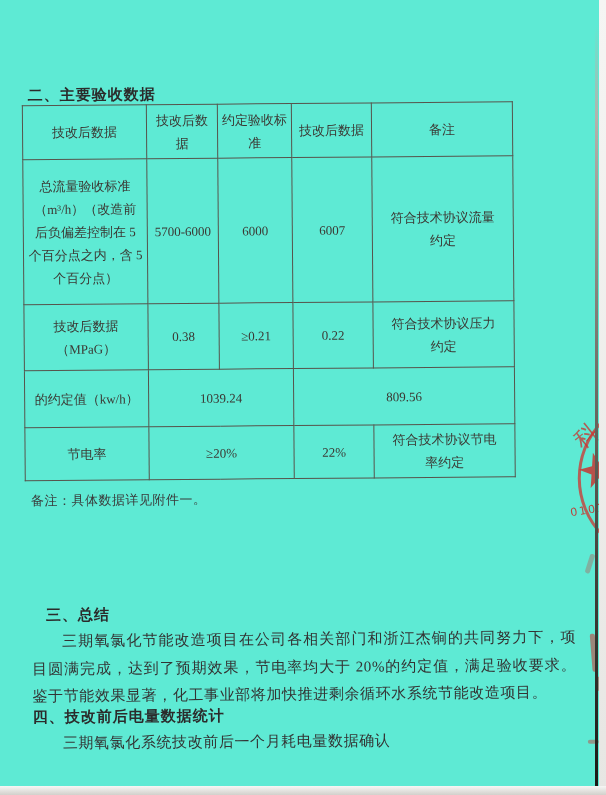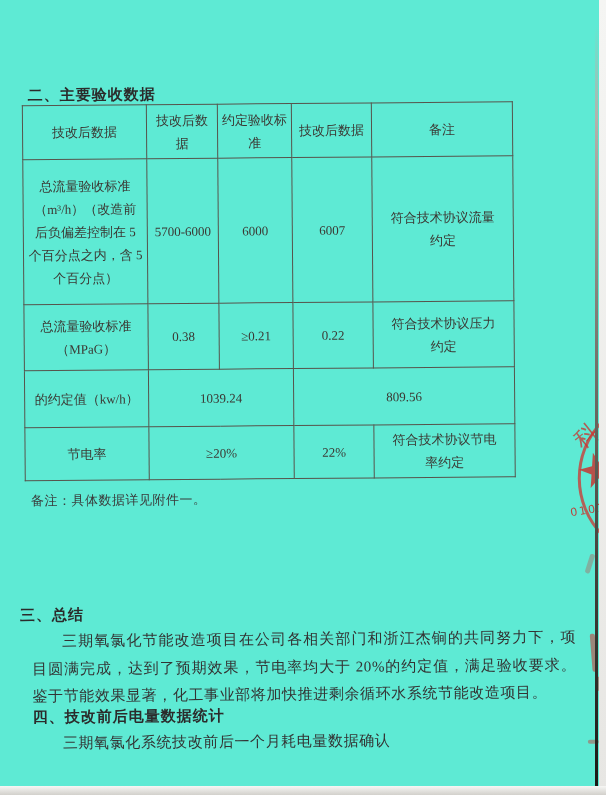--- a/index.html
+++ b/index.html
@@ -4,21 +4,21 @@
 <style>
   html,body{margin:0;padding:0;background:#ffffff;}
   .page{
     position:relative;width:606px;height:795px;overflow:hidden;
     background:#5eead4;font-family:"Liberation Serif",serif;color:#343434;
   }
   .content{position:absolute;left:0;top:0;width:606px;height:795px;
     transform:rotate(-0.45deg);transform-origin:300px 380px;}
   .sec-title{position:absolute;font-size:15px;font-weight:bold;color:#2b2b2b;letter-spacing:1px;white-space:nowrap;}
   #t2{left:30px;top:84px;}
-  #t3{left:18px;top:604px;text-align:center;}
+  #t3{left:44px;top:604px;text-align:center;}
   #t4{left:30px;top:706px;}
   table.acc{
     position:absolute;left:24px;top:103px;width:490px;
     border-collapse:collapse;table-layout:fixed;
   }
   table.acc td{
     border:1.5px solid #57544c;text-align:center;vertical-align:middle;
     font-size:13px;line-height:23px;color:#3b3833;padding:2px 4px;
     font-family:"Liberation Serif",serif;
   }
@@ -78,21 +78,21 @@
         <td>备注</td>
       </tr>
       <tr style="height:145px">
         <td>总流量验收标准（m³/h）（改造前后负偏差控制在 5 个百分点之内，含 5 个百分点）</td>
         <td>5700-6000</td>
         <td>6000</td>
         <td>6007</td>
         <td class="note-cell">符合技术协议流量约定</td>
       </tr>
       <tr style="height:66px">
-        <td>总流量验收标准（MPaG）</td>
+        <td>技改后数据（MPaG）</td>
         <td>0.38</td>
         <td>≥0.21</td>
         <td>0.22</td>
         <td class="note-cell">符合技术协议压力约定</td>
       </tr>
       <tr style="height:57px">
         <td>的约定值（kw/h）</td>
         <td colspan="2">1039.24</td>
         <td colspan="2">809.56</td>
       </tr>

